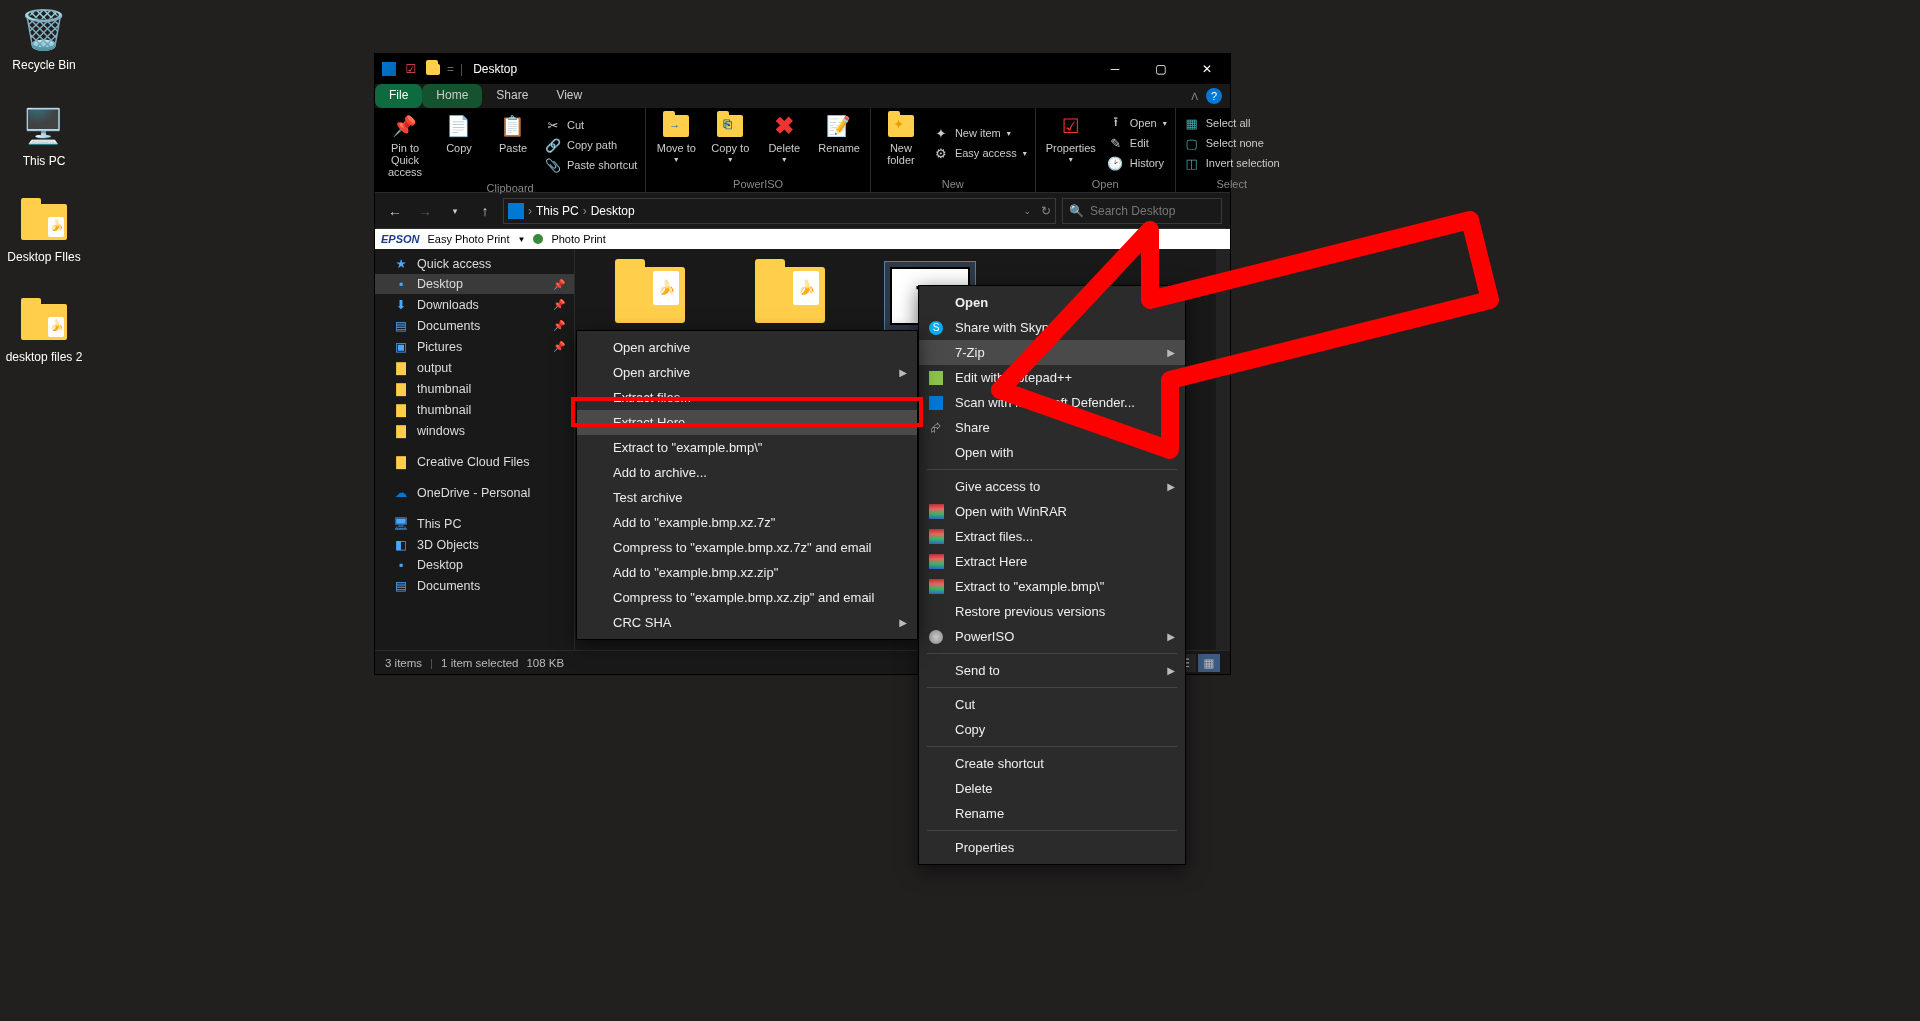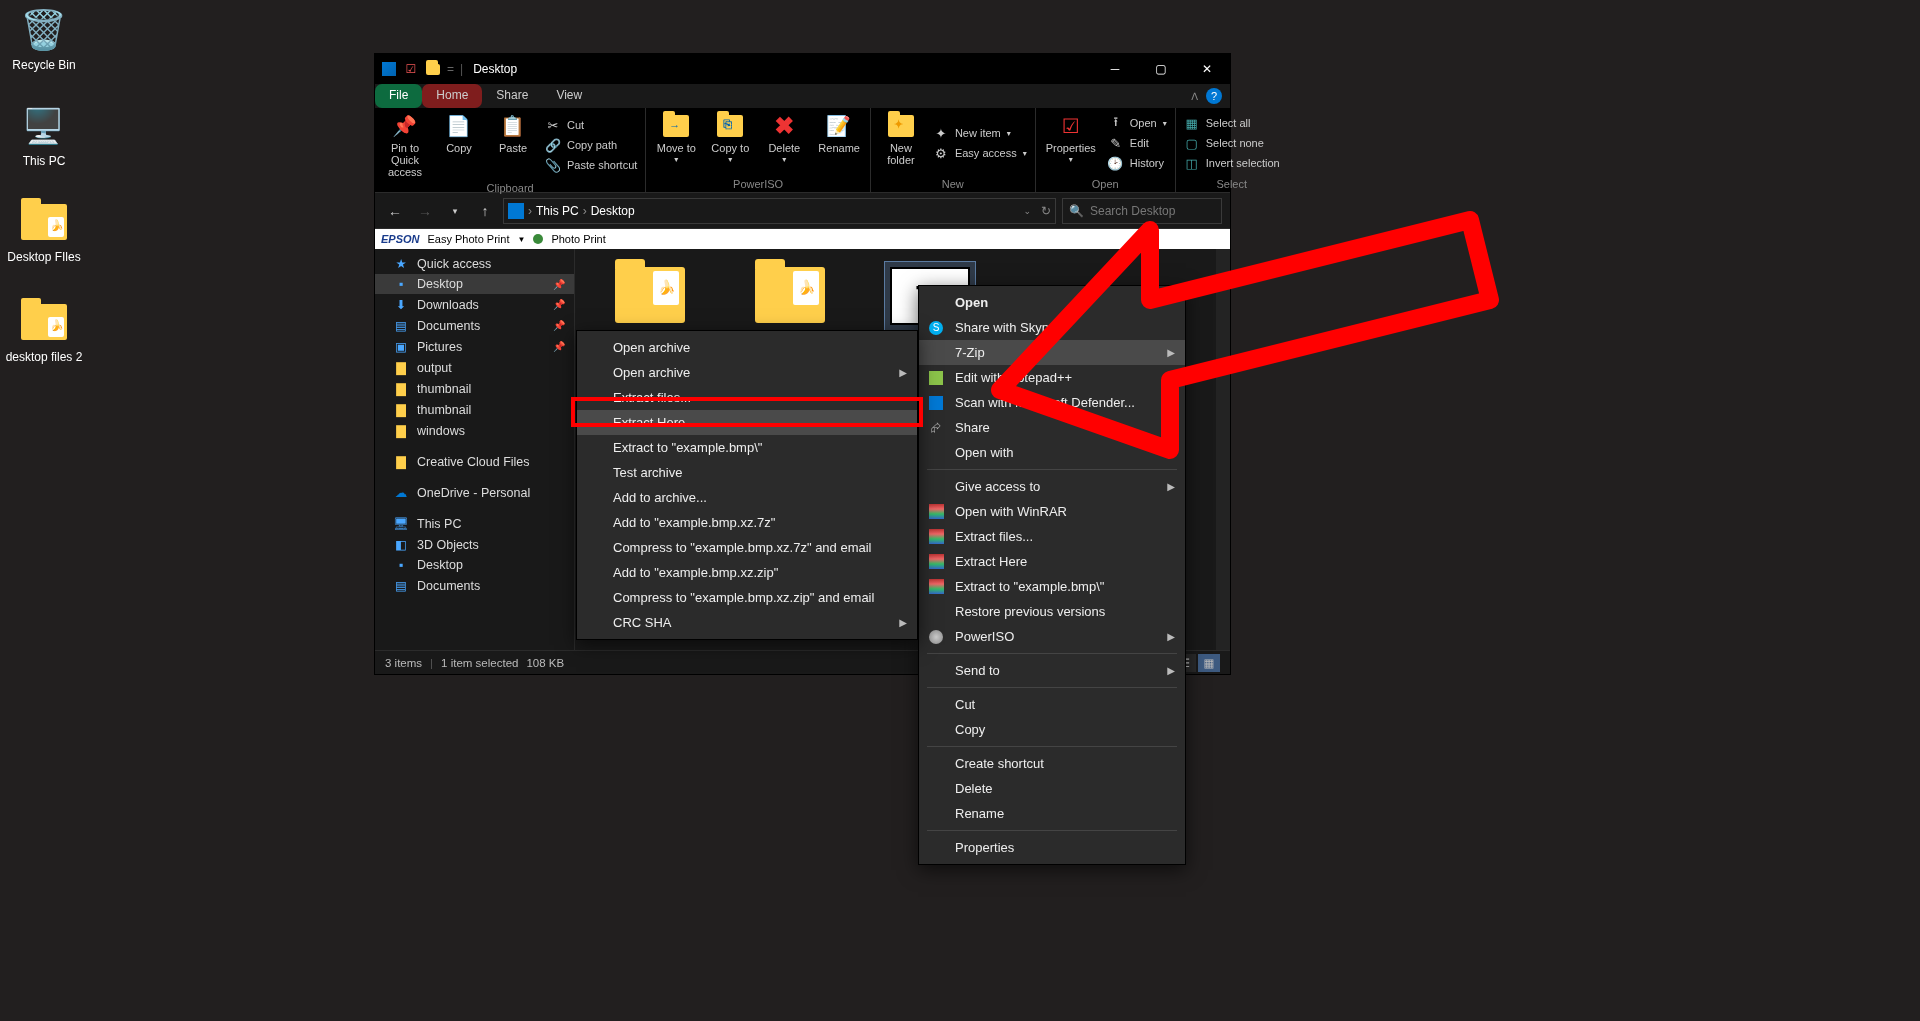--- a/index.html
+++ b/index.html
@@ -18,21 +18,21 @@
 .titlebar { height:30px; background:#000; display:flex; align-items:center; }
 .titlebar .left { display:flex; align-items:center; gap:6px; padding-left:6px;}
 .titlebar .tb-ico { width:16px; height:16px; display:inline-flex; align-items:center; justify-content:center;}
 .win-logo { width:14px; height:14px; background: linear-gradient(135deg,#0078d4,#0063b1);}
 .titlebar .wc { margin-left:auto; display:flex; }
 .titlebar .wc div { width:46px; height:30px; display:flex; align-items:center; justify-content:center; color:#fff; }
 
 .tabbar { height:24px; background:#191919; display:flex; color:#ccc;}
 .tabbar .tab { padding:4px 14px; font-size:12px;border-radius:7px; }
 .tabbar .file { background:#0d6b3f; color:#fff;}
-.tabbar .active { background:#7f1d1d;}
+.tabbar .active { background:#14532d;}
 .tabbar .rt { margin-left:auto; display:flex; align-items:center; gap:8px; padding-right:8px;}
 .help-circle{ width:16px;height:16px;border-radius:50%;background:#0078d4;color:#fff;display:flex;align-items:center;justify-content:center;font-size:11px;}
 
 .ribbon { background:#000; height:85px; display:flex; color:#ccc; font-size:11px; border-bottom:1px solid #2b2b2b;}
 .ribbon-group{ display:flex; flex-direction:column; align-items:center; border-right:1px solid #2b2b2b; padding:2px 6px 0 6px;}
 .ribbon-group .row{ display:flex; gap:6px; flex:1;}
 .ribbon-group .glabel{ color:#888; font-size:11px; padding:2px 0;}
 .rbtn-big{ display:flex; flex-direction:column; align-items:center; justify-content:flex-start; padding:2px 4px; gap:2px; min-width:48px; text-align:center; line-height:1.1;}
 .rbtn-big .ric{ width:28px; height:28px; display:flex; align-items:center; justify-content:center; font-size:20px;}
 .rbtn-small{ display:flex; align-items:center; gap:6px; white-space:nowrap; padding:1px 2px;}
@@ -550,24 +550,24 @@
   <div class="citem">
       <span>Extract files...</span>
     </div>
   <div class="citem hl">
       <span>Extract Here</span>
     </div>
   <div class="citem">
       <span>Extract to "example.bmp\"</span>
     </div>
   <div class="citem">
+      <span>Add to archive...</span>
+    </div>
+  <div class="citem">
       <span>Test archive</span>
-    </div>
-  <div class="citem">
-      <span>Add to archive...</span>
     </div>
   <div class="citem">
       <span>Add to "example.bmp.xz.7z"</span>
     </div>
   <div class="citem">
       <span>Compress to "example.bmp.xz.7z" and email</span>
     </div>
   <div class="citem">
       <span>Add to "example.bmp.xz.zip"</span>
     </div>

